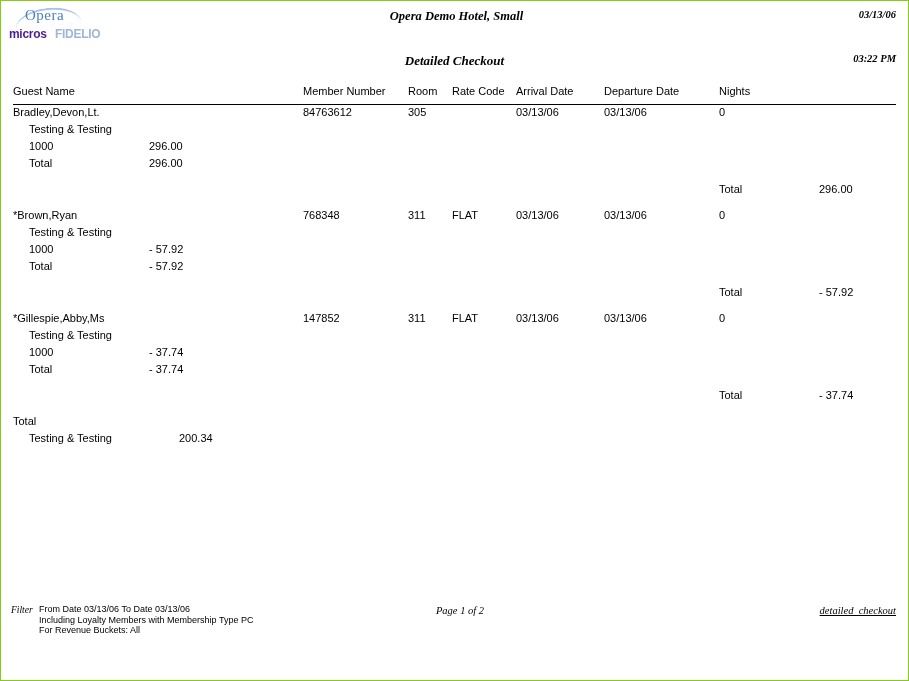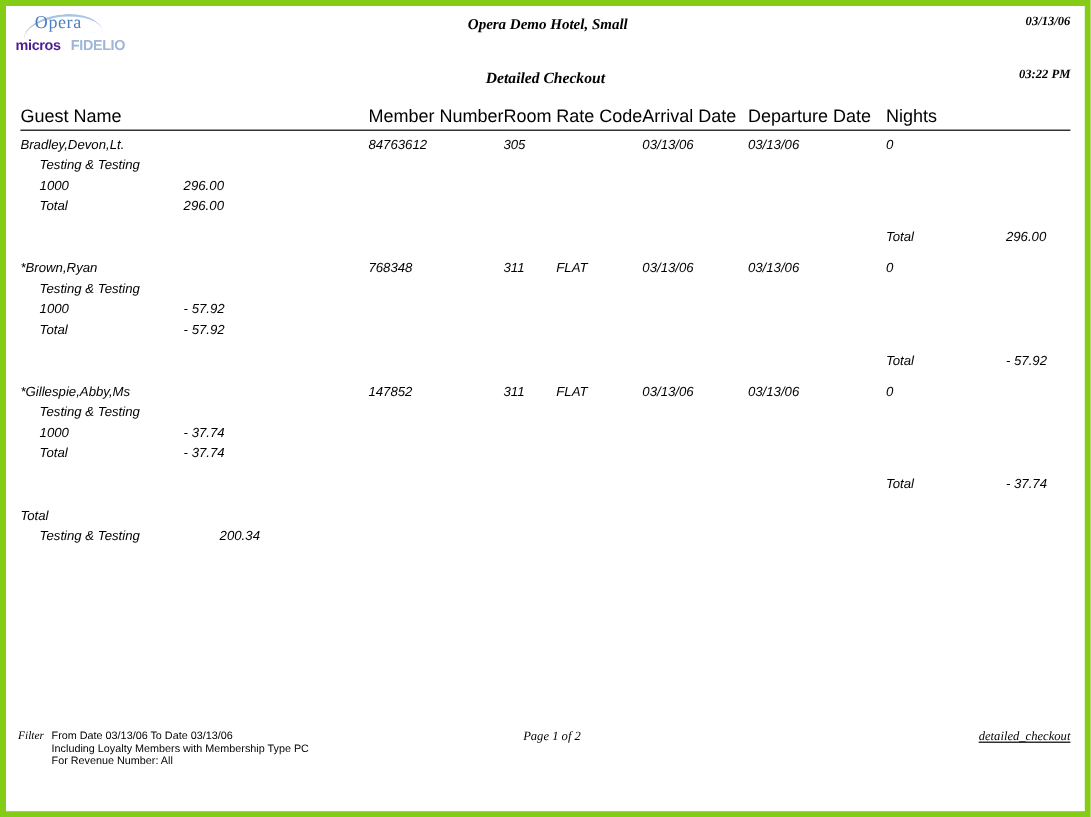--- a/index.html
+++ b/index.html
@@ -9,21 +9,21 @@
   }
   body {
     font-family: "Liberation Sans", sans-serif;
     color: #000000;
   }
   #page {
     position: relative;
     width: 909px;
     height: 681px;
     box-sizing: border-box;
-    border: 5px solid #84cc16;
+    border: 1px solid #84cc16;
     background: #ffffff;
     overflow: hidden;
   }
   .logo {
     position: absolute;
     left: 8px;
     top: 6px;
     width: 120px;
     height: 36px;
   }
@@ -118,42 +118,42 @@
     font-size: 11px;
   }
   table.rpt td, table.rpt th {
     padding: 0;
     vertical-align: top;
     font-weight: normal;
     text-align: left;
     white-space: nowrap;
   }
   .hdr-row td {
-    font-size: 15px;
+    font-size: 11px;
     padding-bottom: 6px;
   }
   .hdr-rule {
     position: absolute;
     left: 12px;
     right: 12px;
     top: 103px;
     border-top: 1px solid #000000;
   }
 
   .c-name   { width: 290px; }
   .c-member { width: 105px; }
   .c-room   { width: 44px;  }
   .c-rate   { width: 64px;  }
   .c-arr    { width: 88px; margin-top: 45px;  }
   .c-dep    { width: 115px; }
   .c-nights { width: 100px; }
   .c-amt    { width: auto;  }
 
   .row-gap td { height: 9px; }
-  .line td { height: 17px; font-style: italic; }
+  .line td { height: 17px; }
   .indent1 { padding-left: 16px !important; }
   .sub-amount {
     display: inline-block;
     width: 120px;
   }
   .bold { font-weight: bold; }
 
   .footer-filter-label {
     position: absolute;
     left: 10px;
@@ -352,18 +352,18 @@
         <td colspan="7"></td>
       </tr>
     </tbody>
       </table>
   </div>
 
   <div class="footer-filter-label">Filter</div>
   <div class="footer-filter-lines">
     <div>From Date 03/13/06 To Date 03/13/06</div>
     <div>Including Loyalty Members with Membership Type PC</div>
-    <div>For Revenue Number: All</div>
+    <div>For Revenue Buckets: All</div>
   </div>
   <div class="footer-page">Page 1 of 2</div>
   <div class="footer-id">detailed_checkout</div>
 
 </div>
 
 </body></html>

